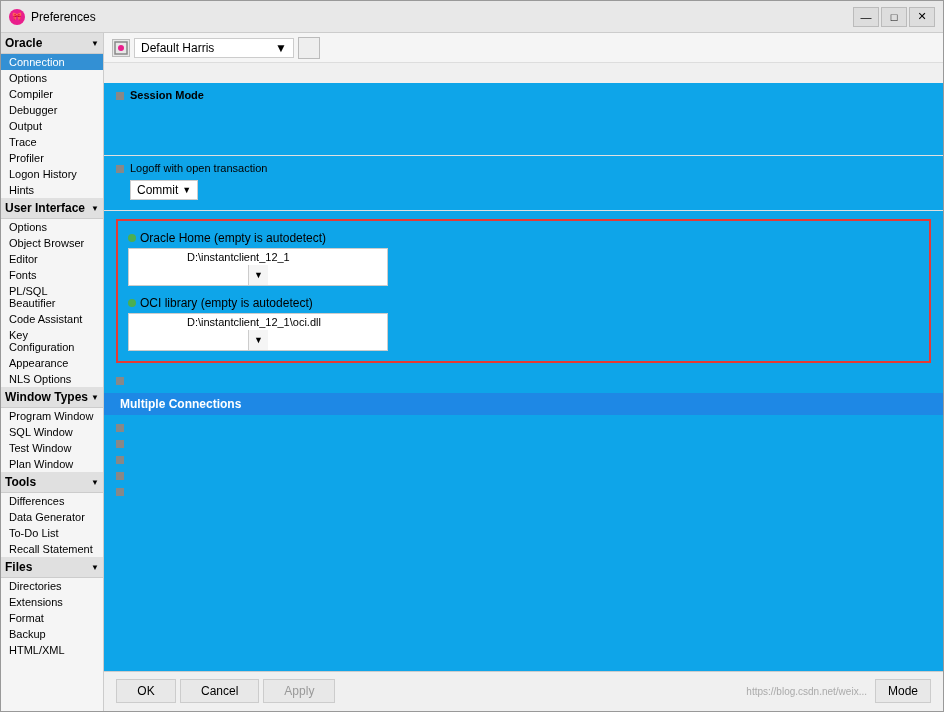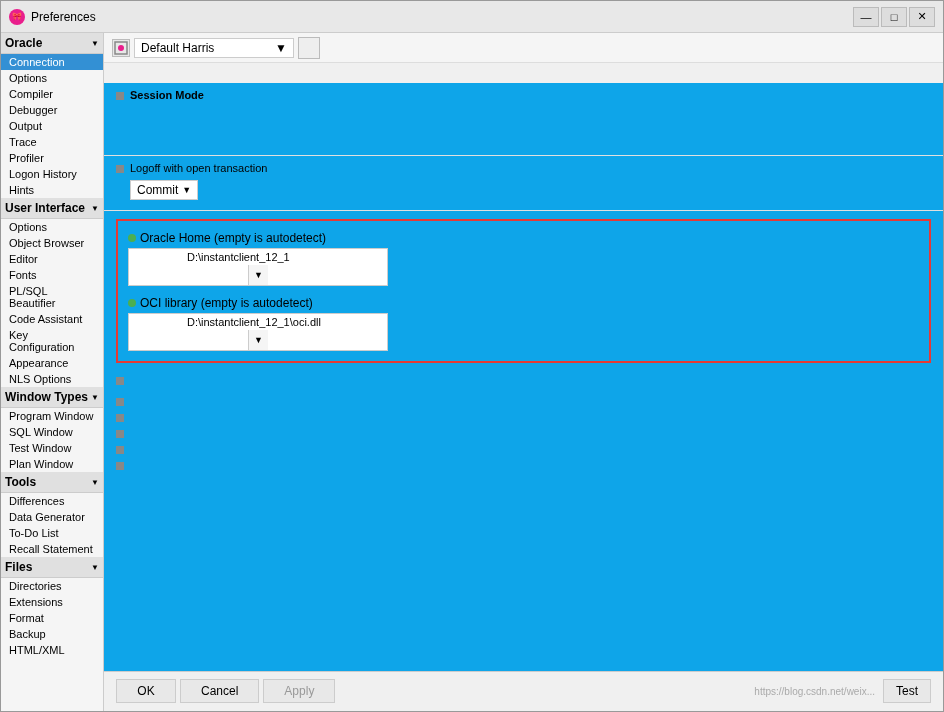--- a/index.html
+++ b/index.html
@@ -194,20 +194,23 @@
               <input type="text" style="font-size: 11px; padding: 2px 6px; border: none; outline: none; flex: 1 1 0%;" value="D:\instantclient_12_1\oci.dll">
               <div class="dd-btn">▼</div>
             </div>
           </div>
         </div>
 
         <div style="display:flex; align-items:center; padding: 4px 12px;">
           <div class="blank-marker"></div>
         </div>
 
+        <div style="background: #1e88e5; color: white; padding: 4px 16px; font-size:11px; font-weight:bold; margin: 4px 0 0 0;">
+          <span>Multiple Connections</span>
+        </div>
 
         <div style="padding: 4px 12px;">
           <div style="display:flex; align-items:center; gap:4px; padding: 3px 0;">
             <div class="blank-marker"></div>
           </div>
           <div style="display:flex; align-items:center; gap:4px; padding: 3px 0;">
             <div class="blank-marker"></div>
           </div>
           <div style="display:flex; align-items:center; gap:4px; padding: 3px 0;">
             <div class="blank-marker"></div>
@@ -223,18 +226,18 @@
       </div>
 
       <div class="bottom-bar">
         <div class="bottom-left">
           <button class="btn">OK</button>
           <button class="btn">Cancel</button>
           <button class="btn disabled">Apply</button>
         </div>
         <div style="display:flex; align-items:center; gap:8px;">
           <span class="watermark">https://blog.csdn.net/weix...</span>
-          <button class="btn-help">Test</button>
+          <button class="btn-help">Mode</button>
         </div>
       </div>
     </div>
   </div>
 </div>
 
 </body></html>

